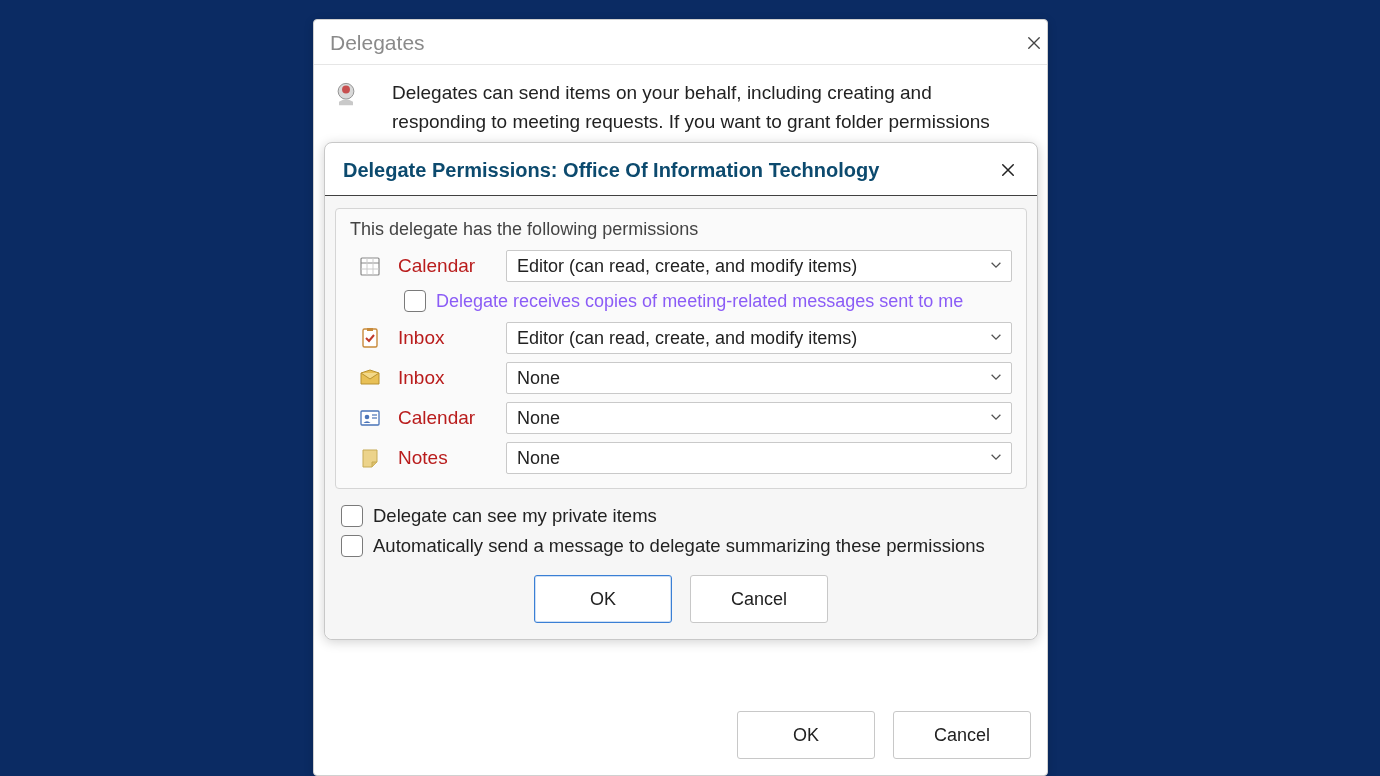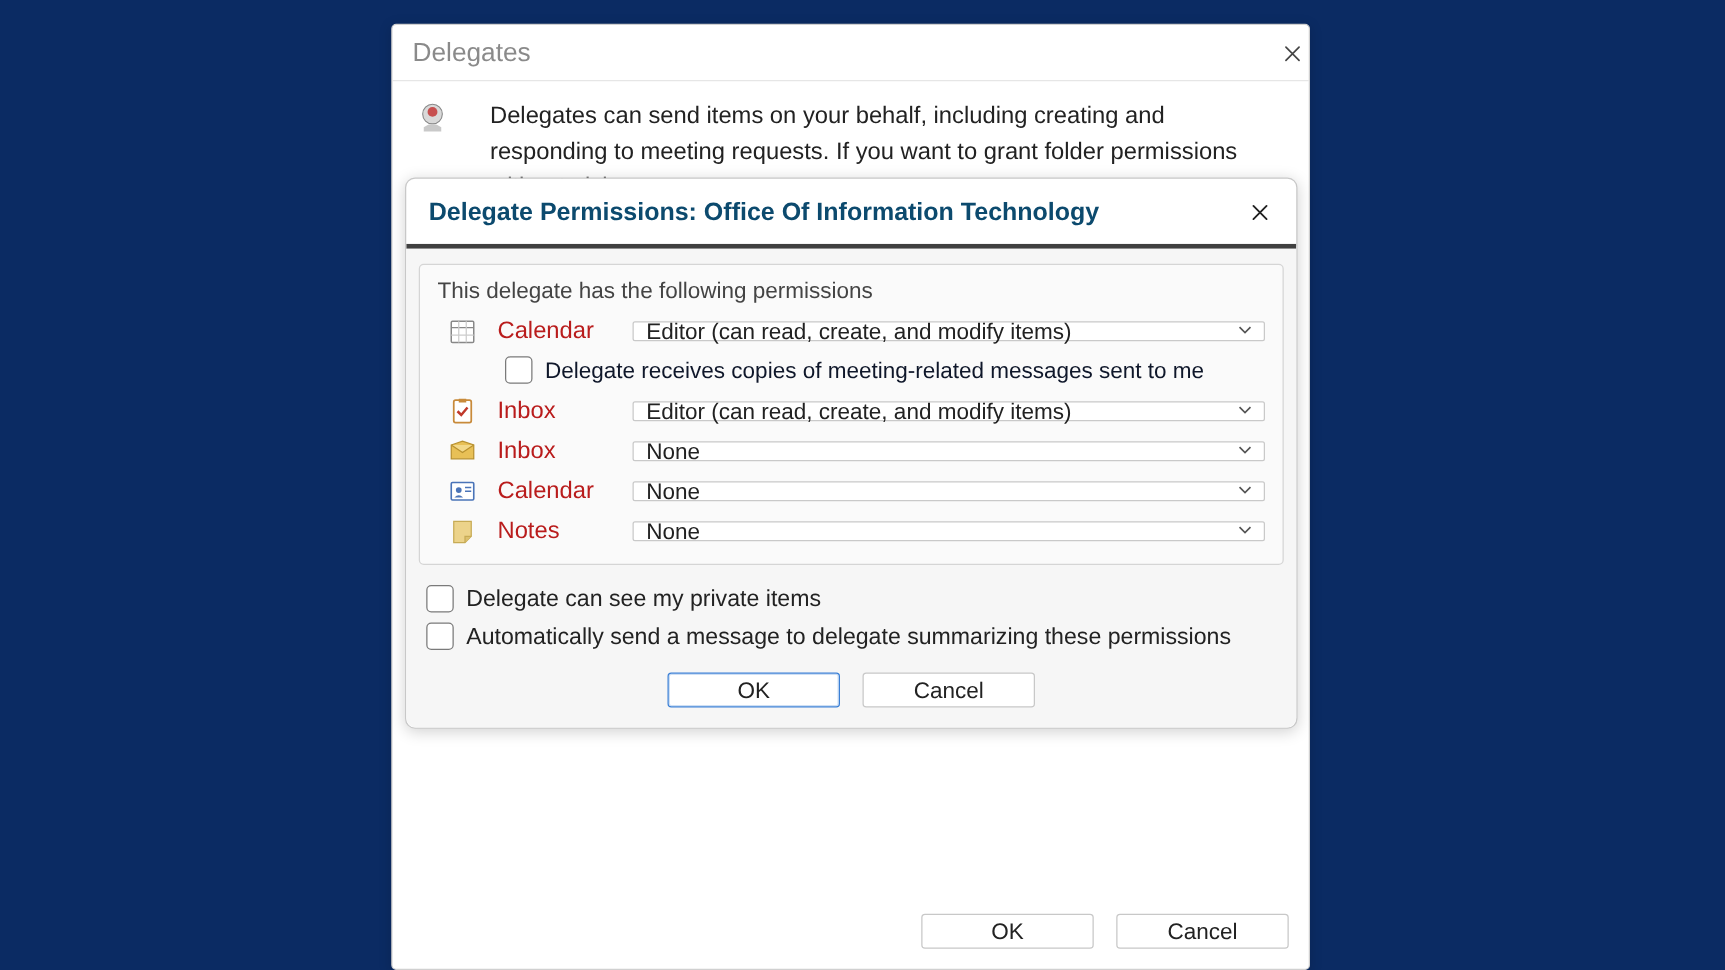--- a/index.html
+++ b/index.html
@@ -70,21 +70,21 @@
     align-items: center;
     justify-content: space-between;
     padding: 14px 16px 12px 18px;
   }
   .inner-title {
     font-size: 20px;
     font-weight: 600;
     color: #0c4a6e;
   }
   .inner-content {
-    border-top: 4px solid #404040;
+    border-top: 1px solid #404040;
     background: #f6f6f6;
     padding: 12px 0 16px 0;
     border-radius: 0 0 8px 8px;
   }
   .perm-section {
     border: 1px solid #d5d5d5;
     background: #fafafa;
     margin: 0 10px 10px 10px;
     border-radius: 4px;
     padding: 10px 14px 14px 14px;
@@ -104,21 +104,21 @@
   .row .icon { display: flex; align-items: center; justify-content: center; }
   .row .icon svg { width: 24px; height: 24px; }
   .row-label {
     font-size: 19px;
     color: #b91c1c;
   }
   .dropdown {
     position: relative;
     background: #ffffff;
     border: 1px solid #c9c9c9;
-    height: 16px;
+    height: 32px;
     display: flex;
     align-items: center;
     padding: 0 28px 0 10px;
     font-size: 18px;
     color: #222;
     cursor: pointer;
     border-radius: 2px;
   }
   .dropdown .chev {
     position: absolute;
@@ -126,21 +126,21 @@
     top: 50%;
     transform: translateY(-50%);
   }
   .dropdown .chev svg { width: 14px; height: 14px; }
   .sub-check-row {
     display: flex;
     align-items: center;
     gap: 10px;
     margin: 4px 0 10px 54px;
     font-size: 18px;
-    color: #0f172a;
+    color: #8b5cf6;
   }
   .checkbox {
     width: 22px;
     height: 22px;
     border: 1.5px solid #7a7a7a;
     border-radius: 4px;
     background: #fff;
     cursor: pointer;
   }
   .bottom-checks {
@@ -155,21 +155,21 @@
     margin-bottom: 8px;
   }
   .inner-buttons {
     display: flex;
     justify-content: center;
     gap: 18px;
     margin-top: 18px;
   }
   .btn {
     min-width: 138px;
-    height: 28px;
+    height: 48px;
     background: #ffffff;
     border: 1px solid #c8c8c8;
     border-radius: 3px;
     font-size: 18px;
     color: #222;
     display: inline-flex;
     align-items: center;
     justify-content: center;
     cursor: pointer;
   }

